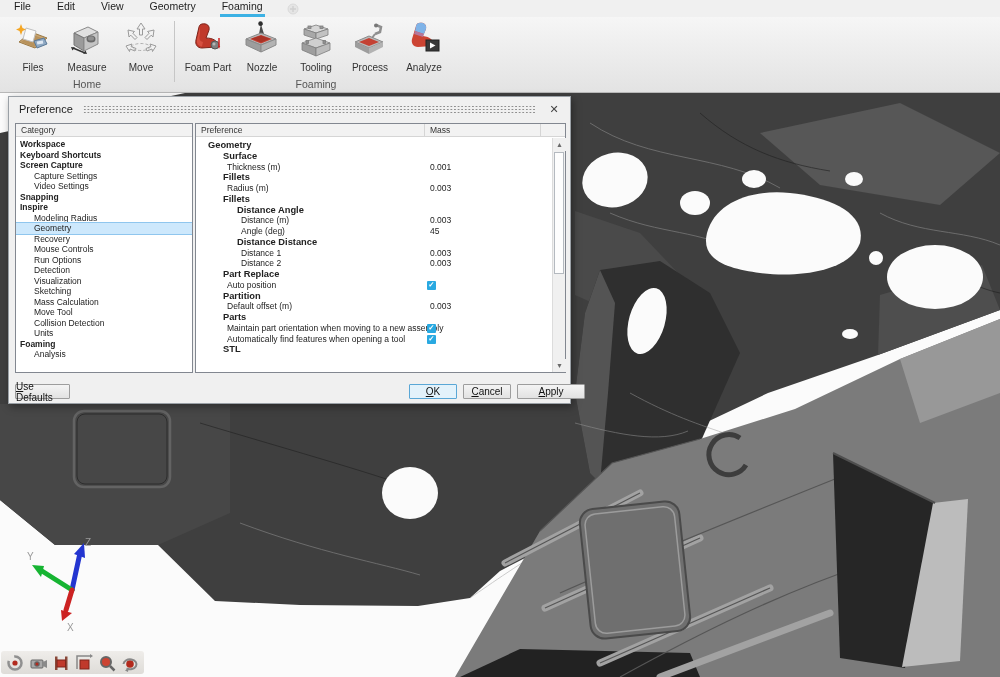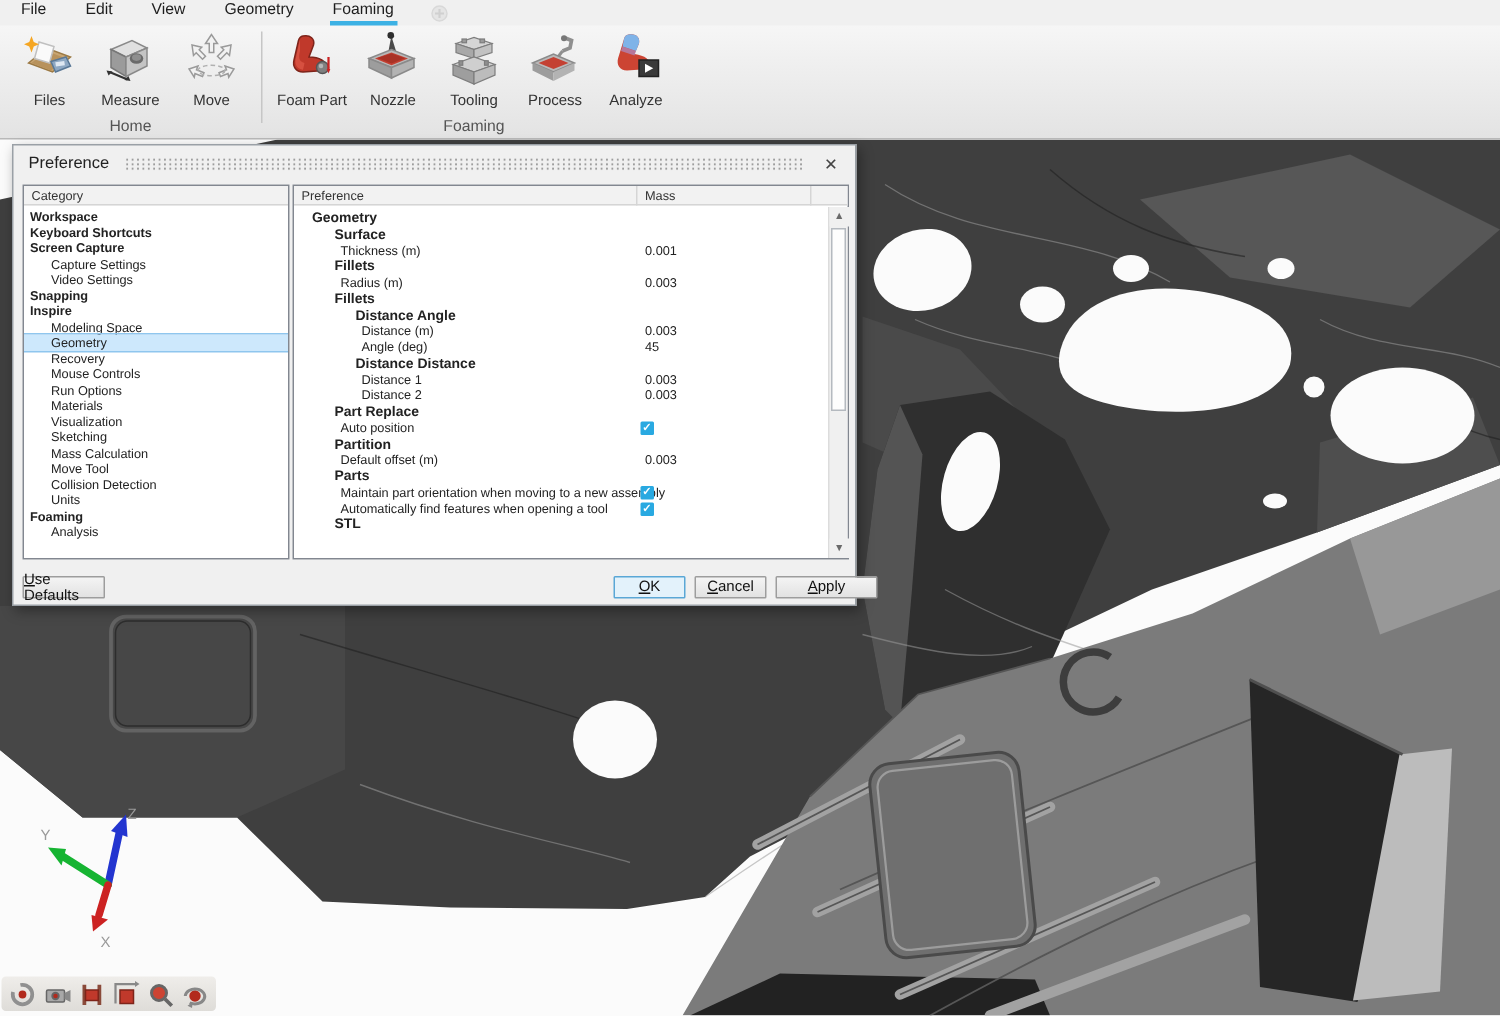--- a/index.html
+++ b/index.html
@@ -320,26 +320,26 @@
         <span class="h">Category</span>
       </div>
     <div class="tree">
       <div class="crow c-b"><span>Workspace</span></div>
       <div class="crow c-b"><span>Keyboard Shortcuts</span></div>
       <div class="crow c-b"><span>Screen Capture</span></div>
       <div class="crow c-i"><span>Capture Settings</span></div>
       <div class="crow c-i"><span>Video Settings</span></div>
       <div class="crow c-b"><span>Snapping</span></div>
       <div class="crow c-b"><span>Inspire</span></div>
-      <div class="crow c-i"><span>Modeling Space</span></div>
+      <div class="crow c-i"><span>Modeling Radius</span></div>
       <div class="crow c-i sel"><span>Geometry</span></div>
       <div class="crow c-i"><span>Recovery</span></div>
       <div class="crow c-i"><span>Mouse Controls</span></div>
       <div class="crow c-i"><span>Run Options</span></div>
-      <div class="crow c-i"><span>Materials</span></div>
+      <div class="crow c-i"><span>Detection</span></div>
       <div class="crow c-i"><span>Visualization</span></div>
       <div class="crow c-i"><span>Sketching</span></div>
       <div class="crow c-i"><span>Mass Calculation</span></div>
       <div class="crow c-i"><span>Move Tool</span></div>
       <div class="crow c-i"><span>Collision Detection</span></div>
       <div class="crow c-i"><span>Units</span></div>
       <div class="crow c-b"><span>Foaming</span></div>
       <div class="crow c-i"><span>Analysis</span></div>
     </div>
   </div>

